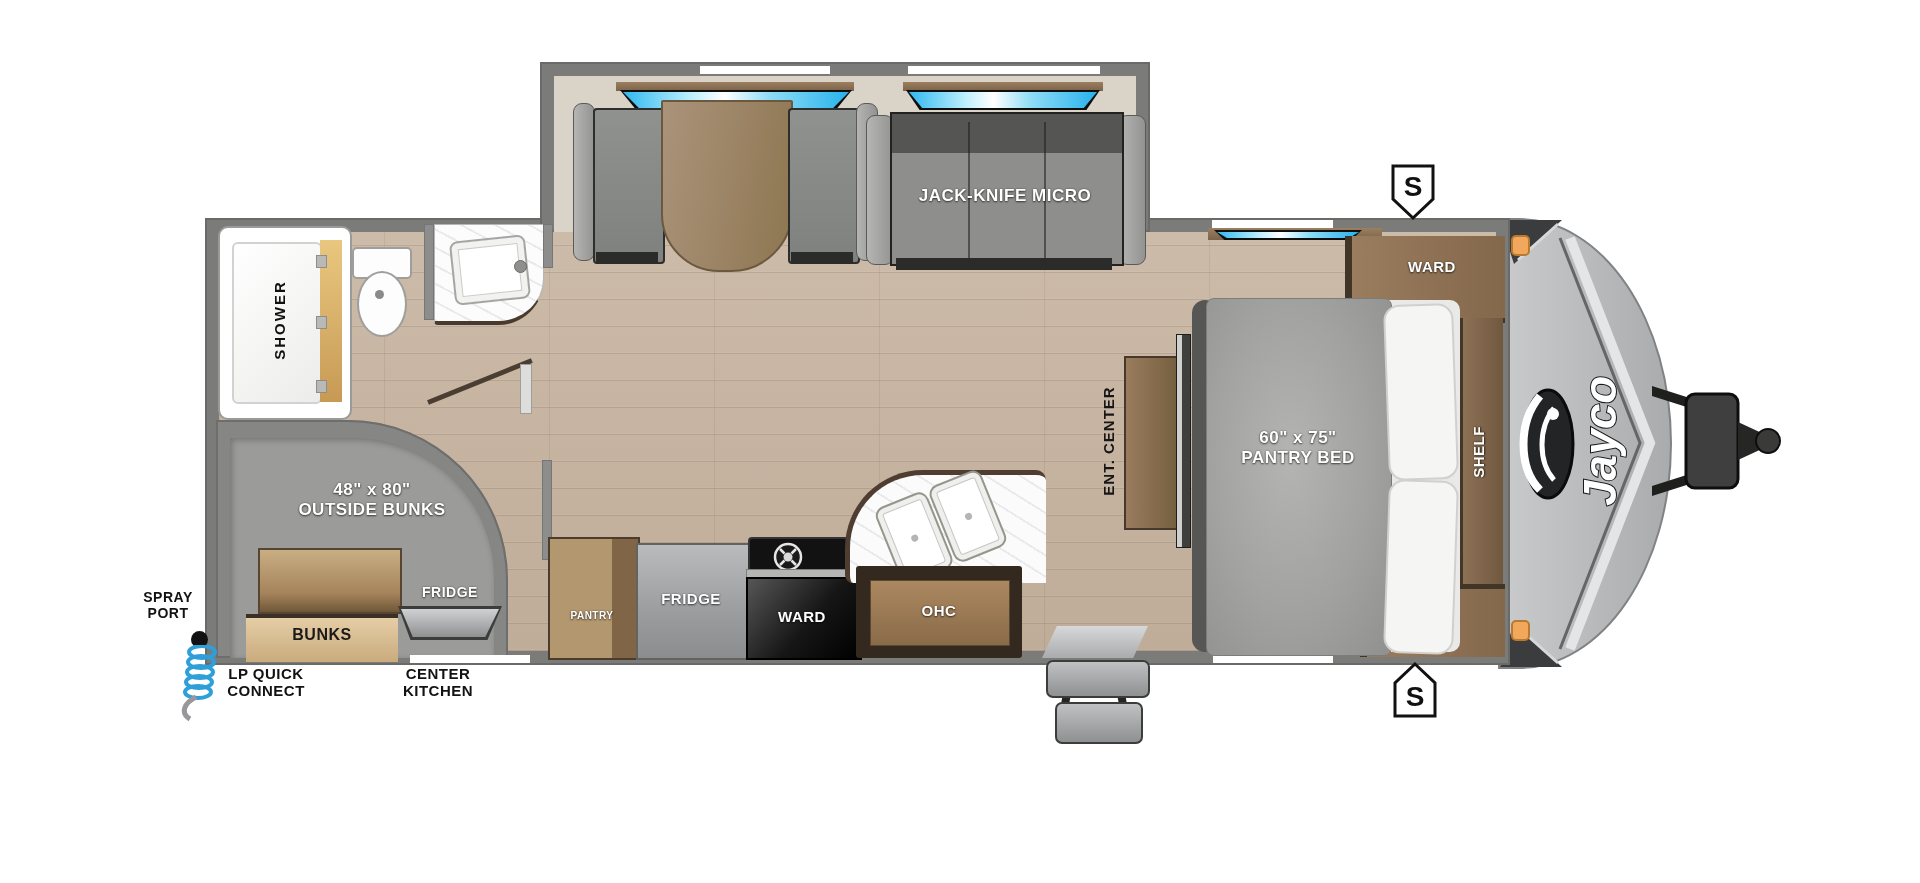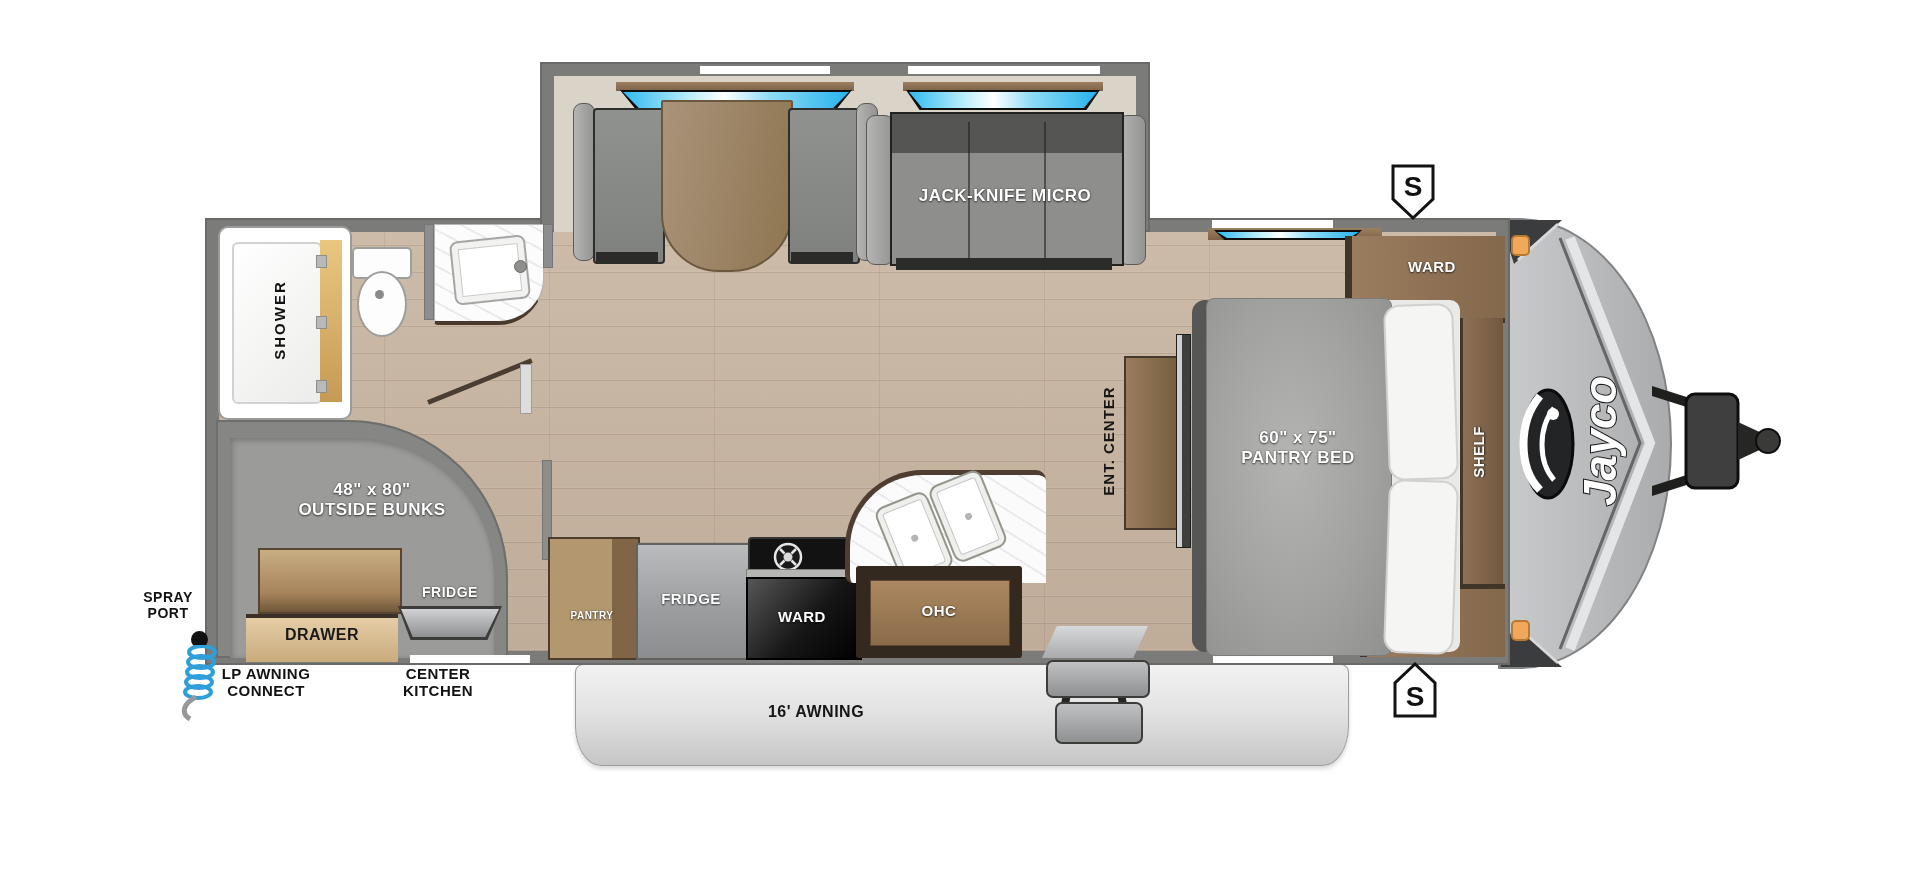--- a/index.html
+++ b/index.html
@@ -208,23 +208,20 @@
   #spray-dot{left:191px;top:631px;width:17px;height:17px;background:#111;border-radius:50%;}
   #lp-coil{left:180px;top:645px;width:44px;height:78px;}
   #lp-label{left:202px;top:666px;width:128px;font-size:15px;}
   #ok-label{left:380px;top:666px;width:116px;font-size:15px;}
 </style>
 </head>
 <body>
 
 <div id="stage">
 
-  <div class="abs" id="awning">
-    <div class="abs" id="awning-label">16' AWNING</div>
-  </div>
 
   <div class="abs" id="front-cap">
     <svg width="170" height="447" viewBox="0 0 170 447">
       <polygon points="0,0 62,0 14,44" fill="#3a3c3e"></polygon>
       <polyline points="58,4 18,40" stroke="#d8d8d8" stroke-width="3" fill="none"></polyline>
       <polygon points="0,447 62,447 14,403" fill="#3a3c3e"></polygon>
       <polyline points="58,443 18,407" stroke="#d8d8d8" stroke-width="3" fill="none"></polyline>
       <polyline points="70,18 150,223 70,429" stroke="#e4e5e6" stroke-width="10" fill="none"></polyline>
       <polyline points="60,18 140,223 60,429" stroke="#64666a" stroke-width="3" fill="none"></polyline>
       <g>
@@ -298,21 +295,21 @@
   <div class="abs" id="door-jamb"></div>
 
   <div class="abs" id="bunks"></div>
   <div class="abs" id="bunks-inner"></div>
   <div class="abs lblw" id="bunks-label">
     <div>48" x 80"</div>
     <div>OUTSIDE BUNKS</div>
   </div>
   <div class="abs" id="bunk-wood"></div>
   <div class="abs" id="bunk-drawer"></div>
-  <div class="abs" id="drawer-label">DRAWER</div>
+  <div class="abs" id="drawer-label">BUNKS</div>
   <div class="abs lblw" id="bunk-fridge-label">FRIDGE</div>
   <div class="abs" id="bunk-fridge-door">
       <div id="bunk-fridge-door-in"></div>
     </div>
 
   <div class="abs wallstub" id="kit-wall"></div>
   <div class="abs" id="pantry"></div>
   <div class="abs lblw" id="pantry-label">PANTRY</div>
   <div class="abs" id="kfridge"></div>
   <div class="abs lblw" id="kfridge-label">FRIDGE</div>
@@ -389,16 +386,16 @@
   <div class="abs lblb" id="spray-label">SPRAY PORT</div>
   <div class="abs" id="spray-dot"></div>
   <svg class="abs" id="lp-coil" viewBox="0 0 44 78">
     <ellipse cx="22" cy="7" rx="13" ry="6" fill="none" stroke="#2f9fd9" stroke-width="4"></ellipse>
     <ellipse cx="21" cy="17" rx="13" ry="6" fill="none" stroke="#2f9fd9" stroke-width="4"></ellipse>
     <ellipse cx="20" cy="27" rx="13" ry="6" fill="none" stroke="#2f9fd9" stroke-width="4"></ellipse>
     <ellipse cx="19" cy="37" rx="13" ry="6" fill="none" stroke="#2f9fd9" stroke-width="4"></ellipse>
     <ellipse cx="18" cy="47" rx="13" ry="6" fill="none" stroke="#2f9fd9" stroke-width="4"></ellipse>
     <path d="M16,52 C4,58 0,68 10,74" fill="none" stroke="#98989a" stroke-width="5"></path>
   </svg>
-  <div class="abs lblb" id="lp-label">LP AWNING CONNECT</div>
+  <div class="abs lblb" id="lp-label">LP QUICK CONNECT</div>
   <div class="abs lblb" id="ok-label">CENTER KITCHEN</div>
 
 </div>
 
 </body></html>

